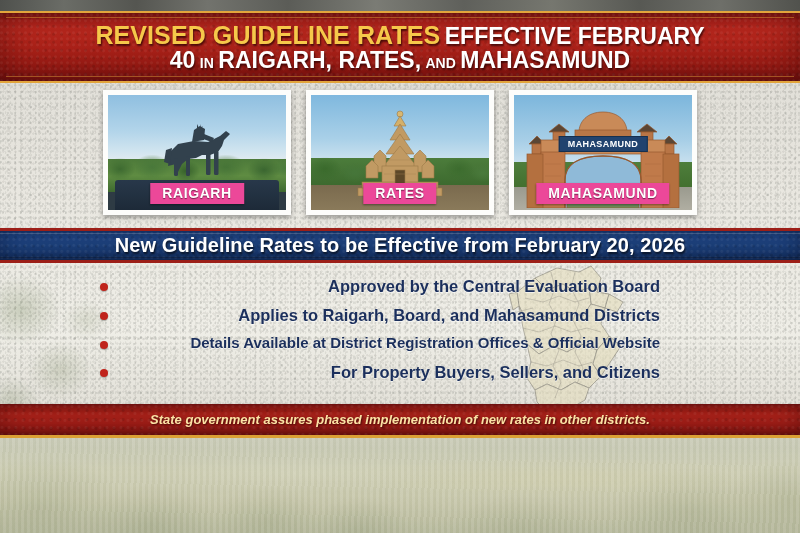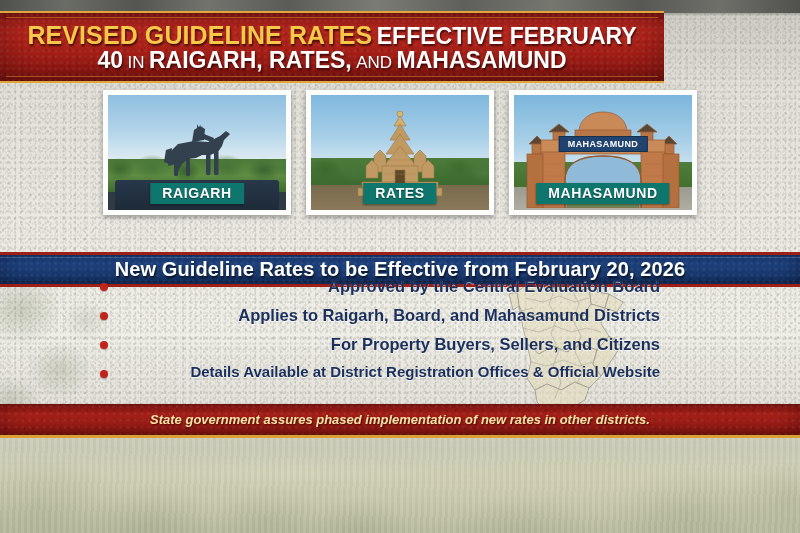--- a/index.html
+++ b/index.html
@@ -101,21 +101,21 @@
 
   
   .bg-map {
     position:absolute; left:505px; top:258px; width:170px; height:160px;
     opacity:.62;
   }
   .bg-map svg { width:100%; height:100%; display:block; }
 
   
   .title-banner {
-    position:absolute; left:0; top:11px; width:664px; height:72px;
+    position:absolute; left:0; top:11px; width:800px; height:72px;
     background:
       linear-gradient(180deg,
         #7d1714 0%, #8e1a15 4%,
         #b0231c 10%, #c02a20 22%,
         #ad2219 50%, #9c1c15 78%,
         #881612 92%, #6f110f 100%);
     border-top: 2px solid #e2a53c;
     border-bottom: 2px solid #e2a53c;
     box-shadow: inset 0 0 38px rgba(60,6,5,.55);
   }
@@ -144,21 +144,21 @@
   .t-gold {
     color:#f6c84a; font-weight:bold; font-size:25px;
     letter-spacing:.1px;
     text-shadow: 1px 2px 2px rgba(40,0,0,.75);
   }
   .t-white {
     color:#ffffff; font-weight:bold; font-size:23px;
     text-shadow: 1px 2px 2px rgba(40,0,0,.75);
   }
   .t-small {
-    color:#ffffff; font-weight:normal; font-size:17px;
+    color:#ffffff; font-weight:bold; font-size:14px;
     text-shadow: 1px 2px 2px rgba(40,0,0,.75);
   }
 
   
   .cards {
     position:absolute; left:103px; top:90px;
     width:594px; height:125px;
     display:flex; justify-content:space-between;
   }
   .card {
@@ -167,21 +167,21 @@
     padding:5px;
     box-shadow: 0 2px 5px rgba(0,0,0,.38);
   }
   .card-photo {
     position:relative; width:100%; height:100%;
     overflow:hidden;
   }
   .card-caption {
     position:absolute; left:50%; transform:translateX(-50%);
     bottom:6px;
-    background:#0f766e;
+    background:#ec4899;
     color:#ffffff; font-weight:bold;
     font-size:14px; letter-spacing:.6px;
     padding:2px 12px 3px;
     white-space:nowrap;
     text-shadow: 0 1px 1px rgba(0,0,0,.5);
     box-shadow: 0 1px 2px rgba(0,0,0,.4);
   }
 
   
   .ph-raigarh {
@@ -261,21 +261,20 @@
   
   .blue-banner {
     position:absolute; left:0; top:228px; width:800px; height:35px;
     background:
       linear-gradient(180deg,
         #1b3c77 0%, #234a8c 18%, #1f4583 50%, #1a3a71 82%, #16305f 100%);
     border-top:3px solid #9c1f18;
     border-bottom:3px solid #9c1f18;
     display:flex; align-items:center; justify-content:center;
     box-shadow: inset 0 0 26px rgba(4,14,40,.55);
-    margin-top: 24px;
   }
   .blue-banner::before {
     content:""; position:absolute; inset:0;
     background-image:
       radial-gradient(circle at 30% 40%, rgba(255,255,255,.05) 0 1px, transparent 2px),
       radial-gradient(circle at 72% 70%, rgba(0,0,0,.10) 0 1px, transparent 2px);
     background-size: 6px 6px, 9px 9px;
   }
   .blue-banner .edge-rule {
     position:absolute; left:0; right:0; top:2px; bottom:2px;
@@ -502,27 +501,27 @@
 
   <div class="bullets">
     <div class="bullet-row">
       <span class="bullet-dot"></span>
       <span class="bullet-label">Approved by the Central Evaluation Board</span>
     </div>
     <div class="bullet-row">
       <span class="bullet-dot"></span>
       <span class="bullet-label">Applies to Raigarh, Board, and Mahasamund Districts</span>
     </div>
+    <div class="bullet-row small">
+      <span class="bullet-dot"></span>
+      <span class="bullet-label">Details Available at District Registration Offices &amp; Official Website</span>
+    </div>
     <div class="bullet-row">
       <span class="bullet-dot"></span>
       <span class="bullet-label">For Property Buyers, Sellers, and Citizens</span>
     </div>
-    <div class="bullet-row small">
-      <span class="bullet-dot"></span>
-      <span class="bullet-label">Details Available at District Registration Offices &amp; Official Website</span>
-    </div>
   </div>
 
   <div class="note-banner">
     <span class="note-text">State government assures phased implementation of new rates in other districts.</span>
   </div>
 
 </div>
 
 </body></html>

